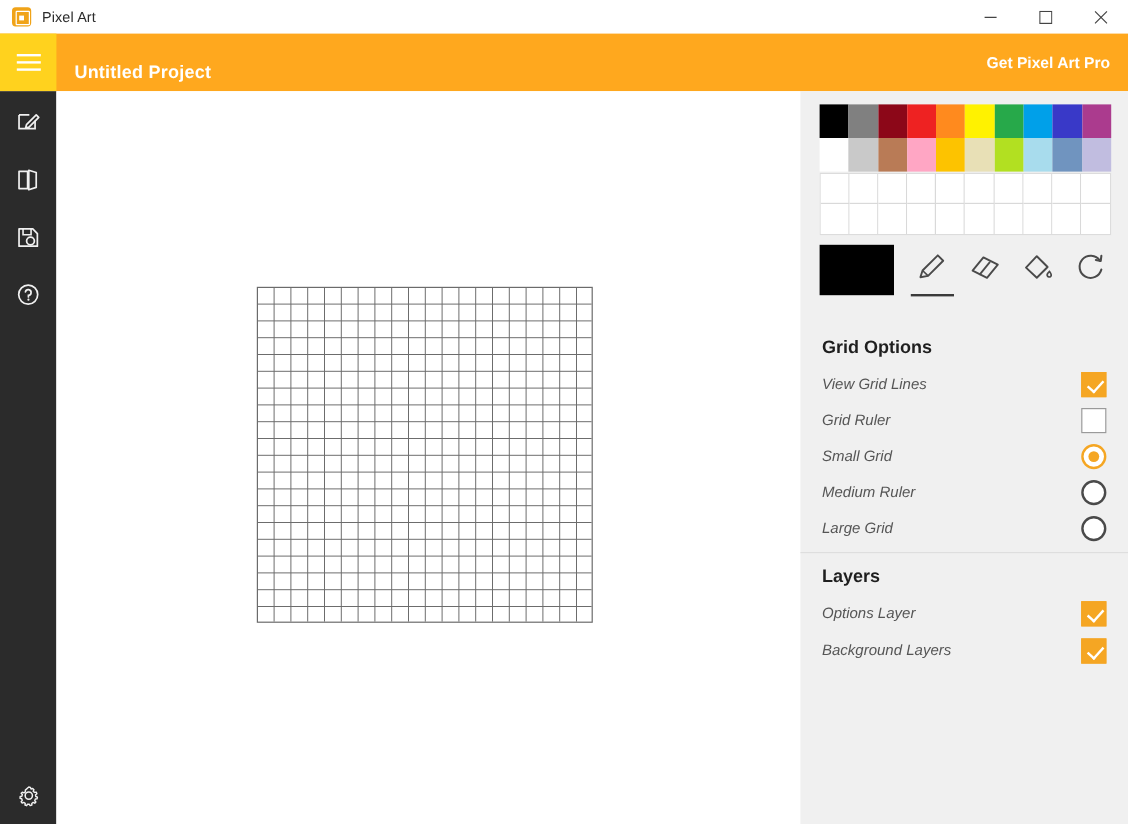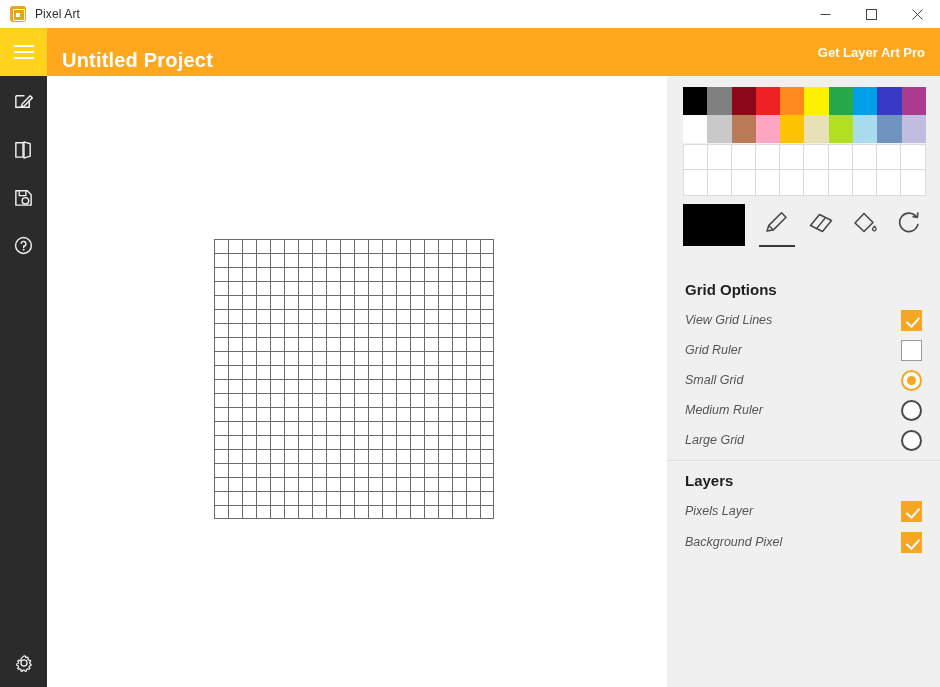--- a/index.html
+++ b/index.html
@@ -49,21 +49,21 @@
     background: #ffd21e; display: flex; align-items: center; justify-content: center;
     cursor: pointer;
   }
   .hamburger i {
     display: block; width: 20px; height: 2px; background: #fff;
     box-shadow: 0 -6px 0 #fff, 0 6px 0 #fff;
   }
   .project-title {
     position: absolute; left: 62px; top: 0; height: 64px;
     display: flex; align-items: center;
-    color: #ffffff; font-size: 20px; font-weight: bold; letter-spacing: .2px;
+    color: #ffffff; font-size: 15px; font-weight: bold; letter-spacing: .2px;
   }
   .pro-link {
     position: absolute; right: 15px; top: 0; height: 48px;
     display: flex; align-items: center;
     color: #ffffff; font-size: 13px; font-weight: bold; cursor: pointer;
   }
 
   
   .rail {
     position: absolute; left: 0; top: 76px; width: 47px; height: 611px;
@@ -198,21 +198,21 @@
           </svg>
       </div>
     </div>
   </div>
 
   <div class="header" style="background: rgb(255, 168, 30);">
     <div class="hamburger" style="background: rgb(255, 210, 30);">
         <i></i>
       </div>
     <div class="project-title">Untitled Project</div>
-    <div class="pro-link">Get Layer Art Pro</div>
+    <div class="pro-link">Get Pixel Art Pro</div>
   </div>
 
   <div class="rail" style="background: rgb(43, 43, 43);">
     <div class="rail-top">
       <div class="rail-btn">
         <span>
           <svg width="21" height="21" viewBox="0 0 22 22">
             <path d="M3 5 h9 M3 5 v12 h14 v-7" fill="none" stroke="#f0f0f0" stroke-width="1.5"></path>
             <path d="M9.5 13.5 L18 5 l2.2 2.2 L11.7 15.7 l-3 .8 z" fill="none" stroke="#f0f0f0" stroke-width="1.5" stroke-linejoin="round"></path>
           </svg>
@@ -378,22 +378,22 @@
     <div class="opt-row" style="top:349px">
       <span class="opt-label">Large Grid</span>
       <span class="rdo"></span>
     </div>
 
     <div class="divider" style="top:384px"></div>
 
     <div class="sec-title" style="top:396px">Layers</div>
 
     <div class="opt-row" style="top:420px">
-      <span class="opt-label">Pixels Layer</span>
+      <span class="opt-label">Options Layer</span>
       <span class="cbx on" style="background: rgb(245, 166, 35); border-color: rgb(245, 166, 35);"></span>
     </div>
     <div class="opt-row" style="top:451px">
-      <span class="opt-label">Background Pixel</span>
+      <span class="opt-label">Background Layers</span>
       <span class="cbx on" style="background: rgb(245, 166, 35); border-color: rgb(245, 166, 35);"></span>
     </div>
 
   </div>
 </div>
 
 </body></html>

